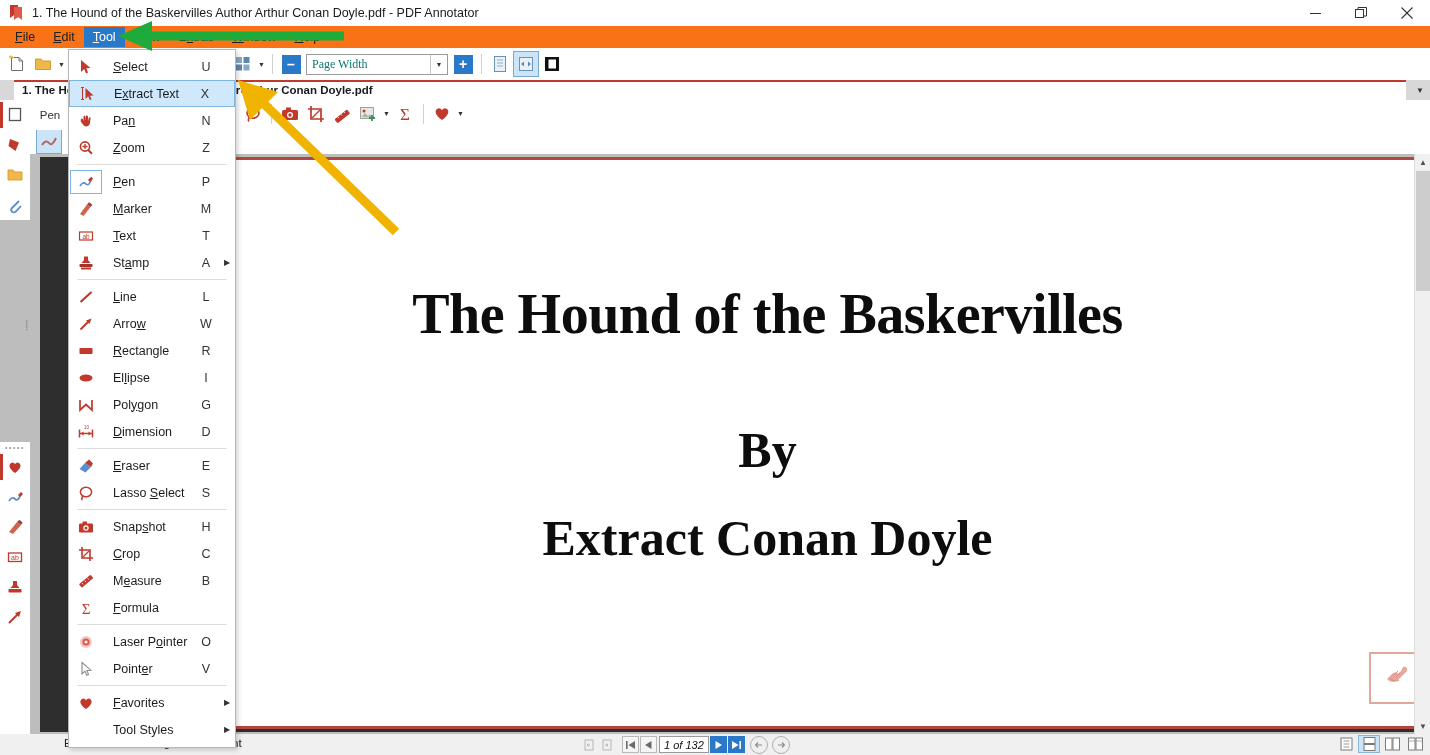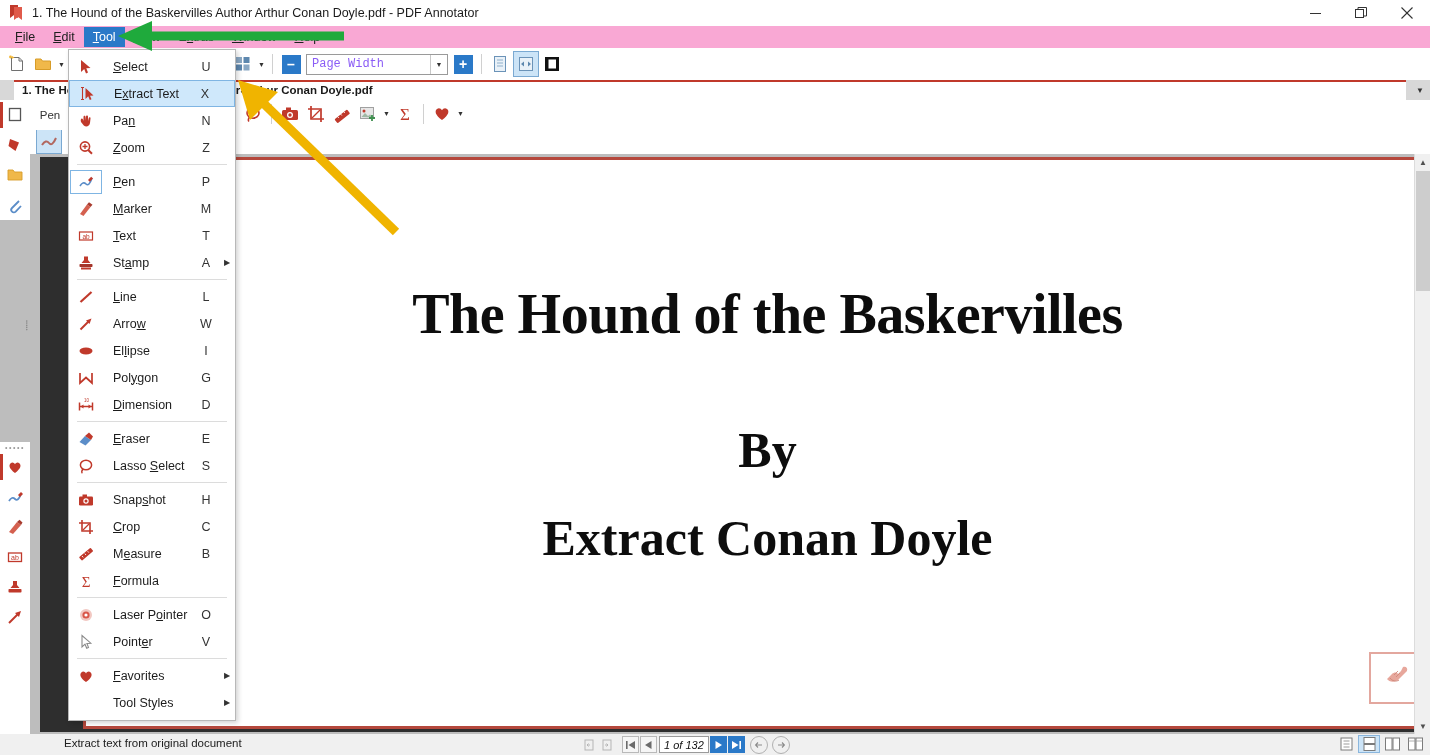--- a/index.html
+++ b/index.html
@@ -35,21 +35,21 @@
     display: flex; align-items: center;
   }
   .win-btn {
     width: 46px; height: 26px; display: flex; align-items: center;
     justify-content: center; color: #3a3a3a; font-size: 13px;
   }
 
   
   .menubar {
     position: absolute; left: 0; top: 26px; width: 1430px; height: 22px;
-    background: #f9a8d4; display: flex; align-items: center;
+    background: #f97316; display: flex; align-items: center;
     padding-left: 6px; font-size: 12.5px; color: #202020;
   }
   .menu-item {
     padding: 2px 9px; height: 20px; line-height: 16px; white-space: nowrap;
   }
   .menu-item.active { background: #2a79c8; color: #ffffff; }
   .menu-item u { text-decoration: underline; }
 
   
   .toolbar1 {
@@ -69,21 +69,21 @@
     width: 11px; height: 26px; display: flex; align-items: center;
     justify-content: center; font-size: 7px; color: #333; flex: none;
   }
   .zoom-combo {
     display: flex; align-items: center; height: 21px;
     border: 1px solid #9a9a9a; background: #fff; width: 142px;
     margin: 0 2px; flex: none;
   }
   .zoom-combo input {
     border: 0; outline: 0; flex: 1; font-size: 12px; padding-left: 5px;
-    font-family: Liberation Mono, monospace; color: #8b5cf6; background: transparent;
+    font-family: Liberation Serif, serif; color: #0f766e; background: transparent;
     min-width: 0;
   }
   .zoom-combo .cb-arrow {
     width: 17px; height: 19px; border-left: 1px solid #c8c8c8;
     display: flex; align-items: center; justify-content: center;
     font-size: 7px; color: #333; flex: none;
   }
   .sq-blue {
     width: 19px; height: 19px; background: #2a79c8; display: flex;
     align-items: center; justify-content: center; color: #fff;
@@ -776,20 +776,30 @@
         <svg width="16" height="16" viewBox="0 0 16 16">
           <line x1="2.5" y1="13.5" x2="11" y2="5" stroke="#c0392b" stroke-width="2"></line>
           <path d="M13.5 2.5 L8 4.5 L11.5 8 Z" fill="#c0392b"></path>
         </svg>
       </span>
       <span class="dd-label">Arro<u>w</u></span>
       <span class="dd-key">W</span>
       <span class="dd-arrow"></span>
     </div>
 
+    <div class="dd-item">
+      <span class="dd-ico">
+        <svg width="16" height="16" viewBox="0 0 16 16">
+            <rect x="1.5" y="5" width="13" height="6" rx="0.8" fill="#c0392b"></rect>
+          </svg>
+      </span>
+      <span class="dd-label"><u>R</u>ectangle</span>
+      <span class="dd-key">R</span>
+      <span class="dd-arrow"></span>
+    </div>
 
     <div class="dd-item">
       <span class="dd-ico">
         <svg width="16" height="16" viewBox="0 0 16 16">
             <ellipse cx="8" cy="8" rx="6.5" ry="3.4" fill="#c0392b"></ellipse>
           </svg>
       </span>
       <span class="dd-label">El<u>l</u>ipse</span>
       <span class="dd-key">I</span>
       <span class="dd-arrow"></span>

